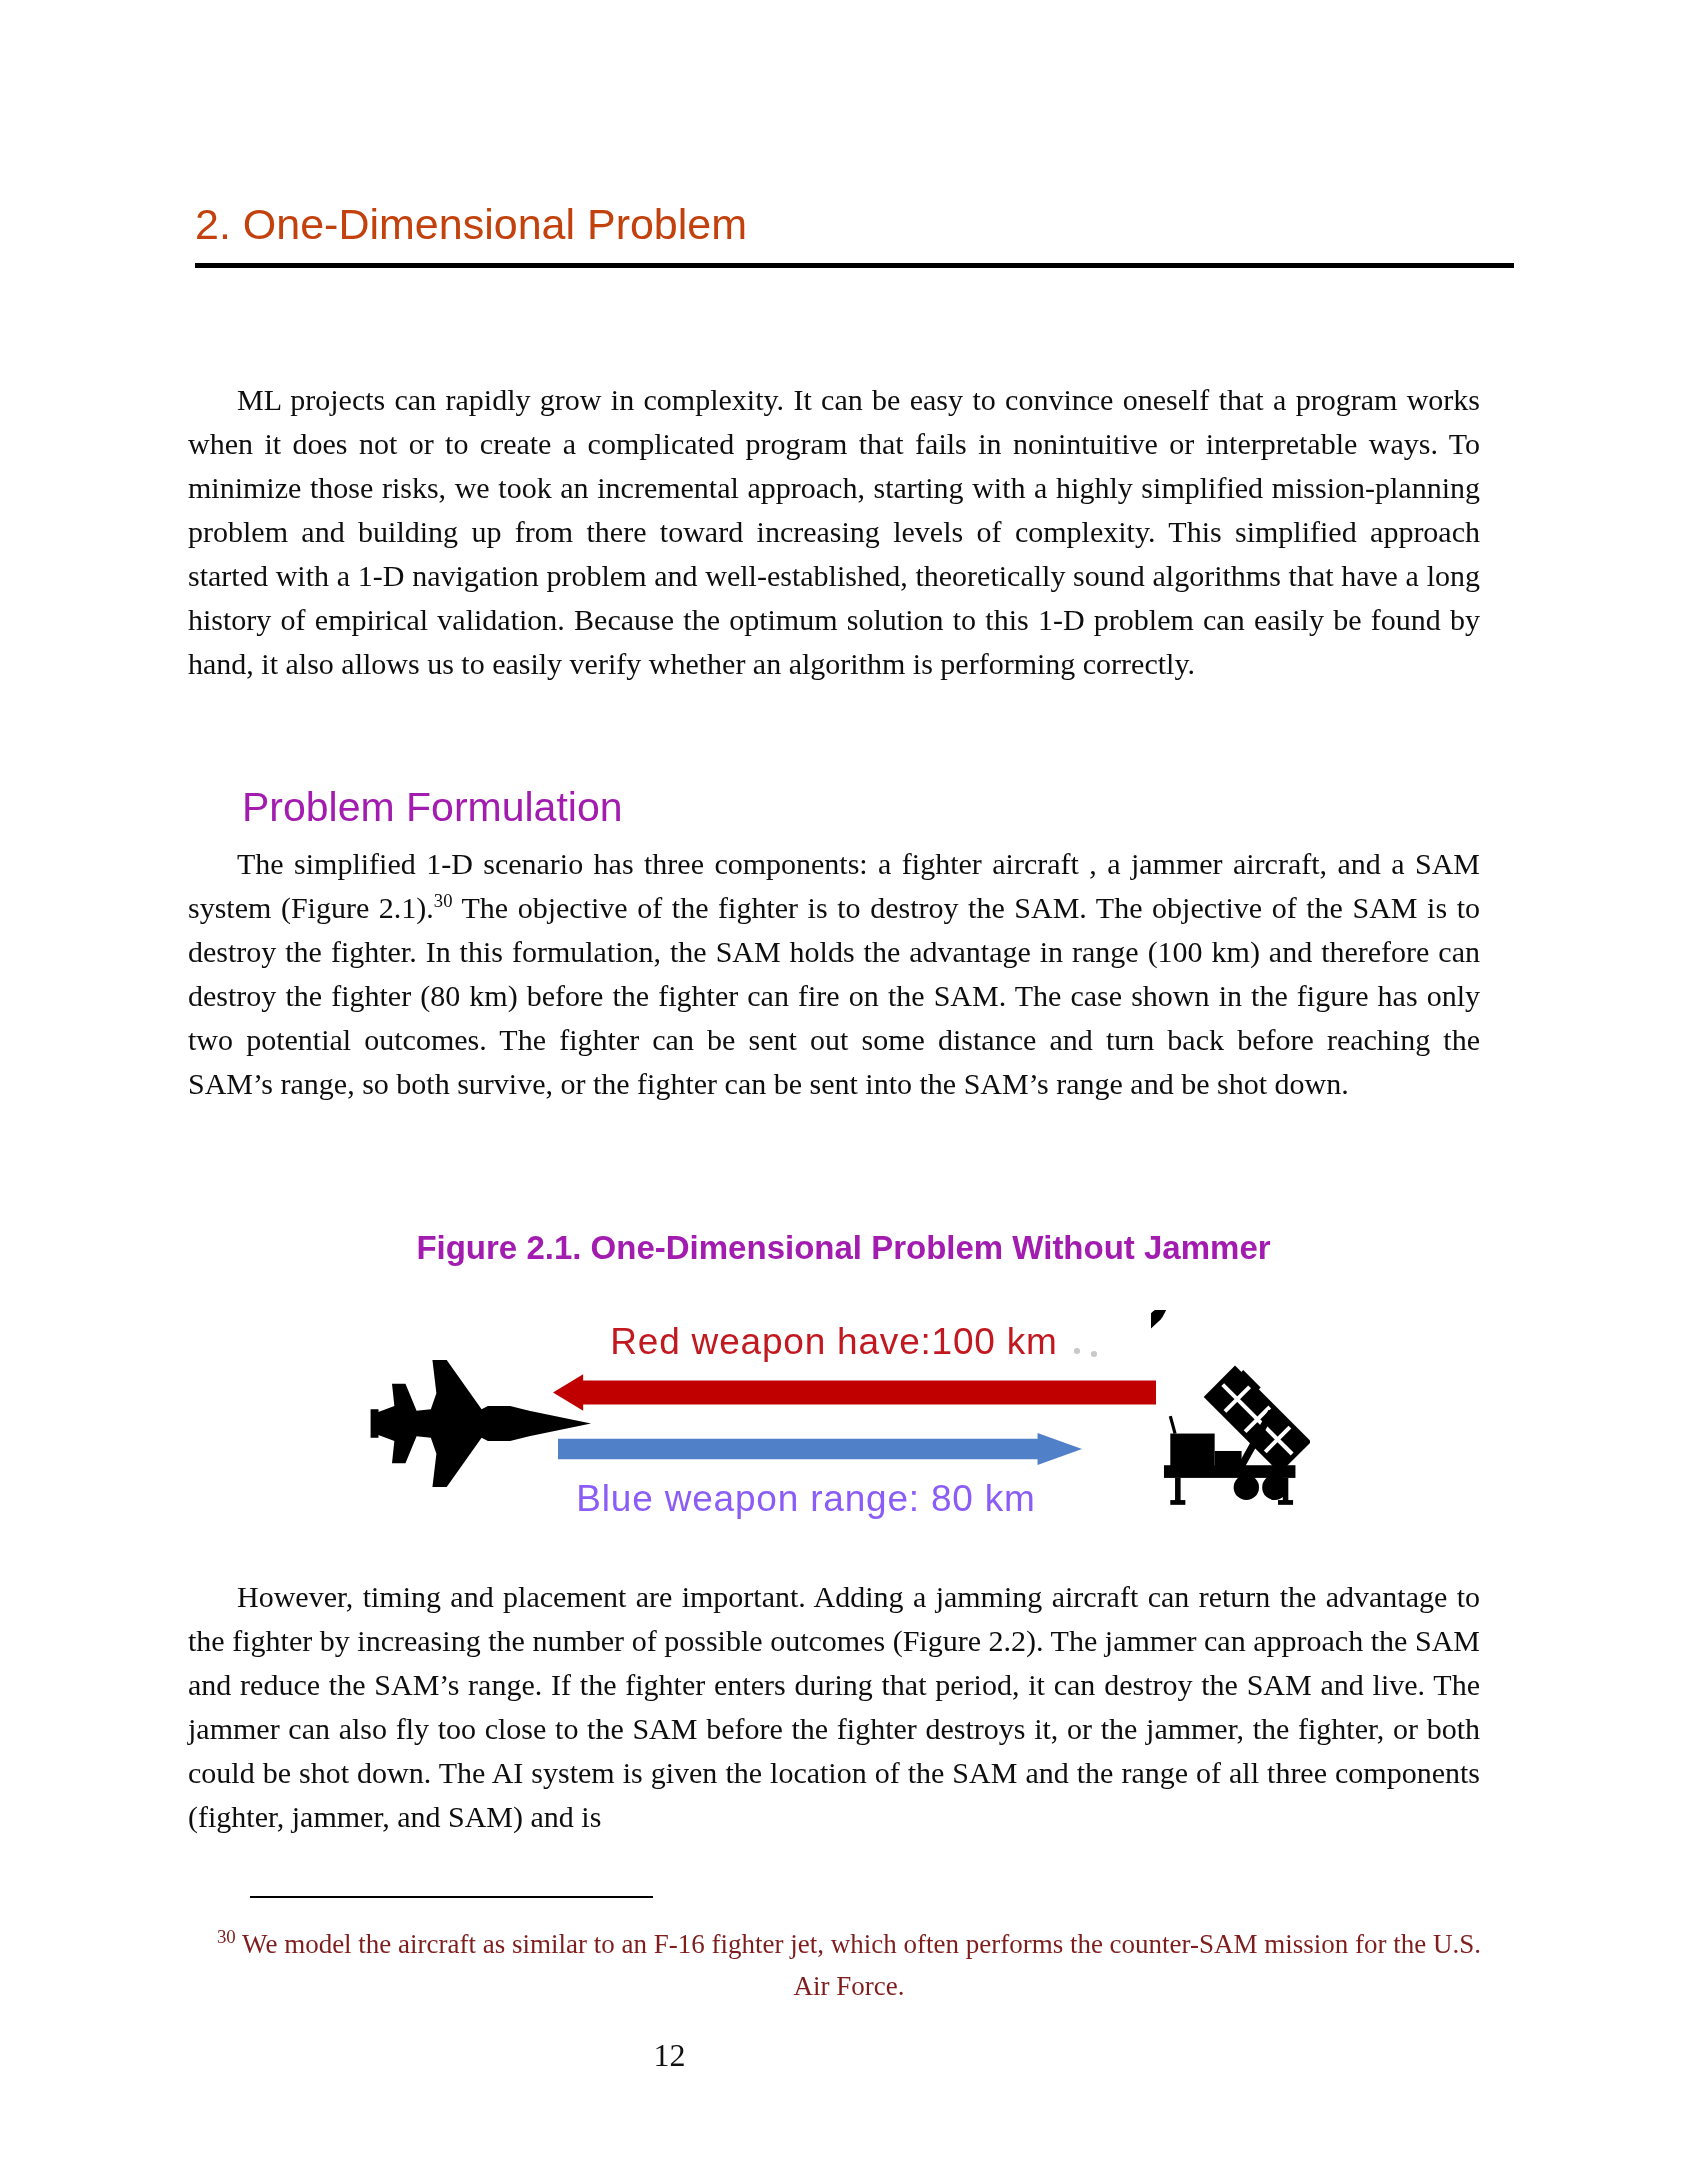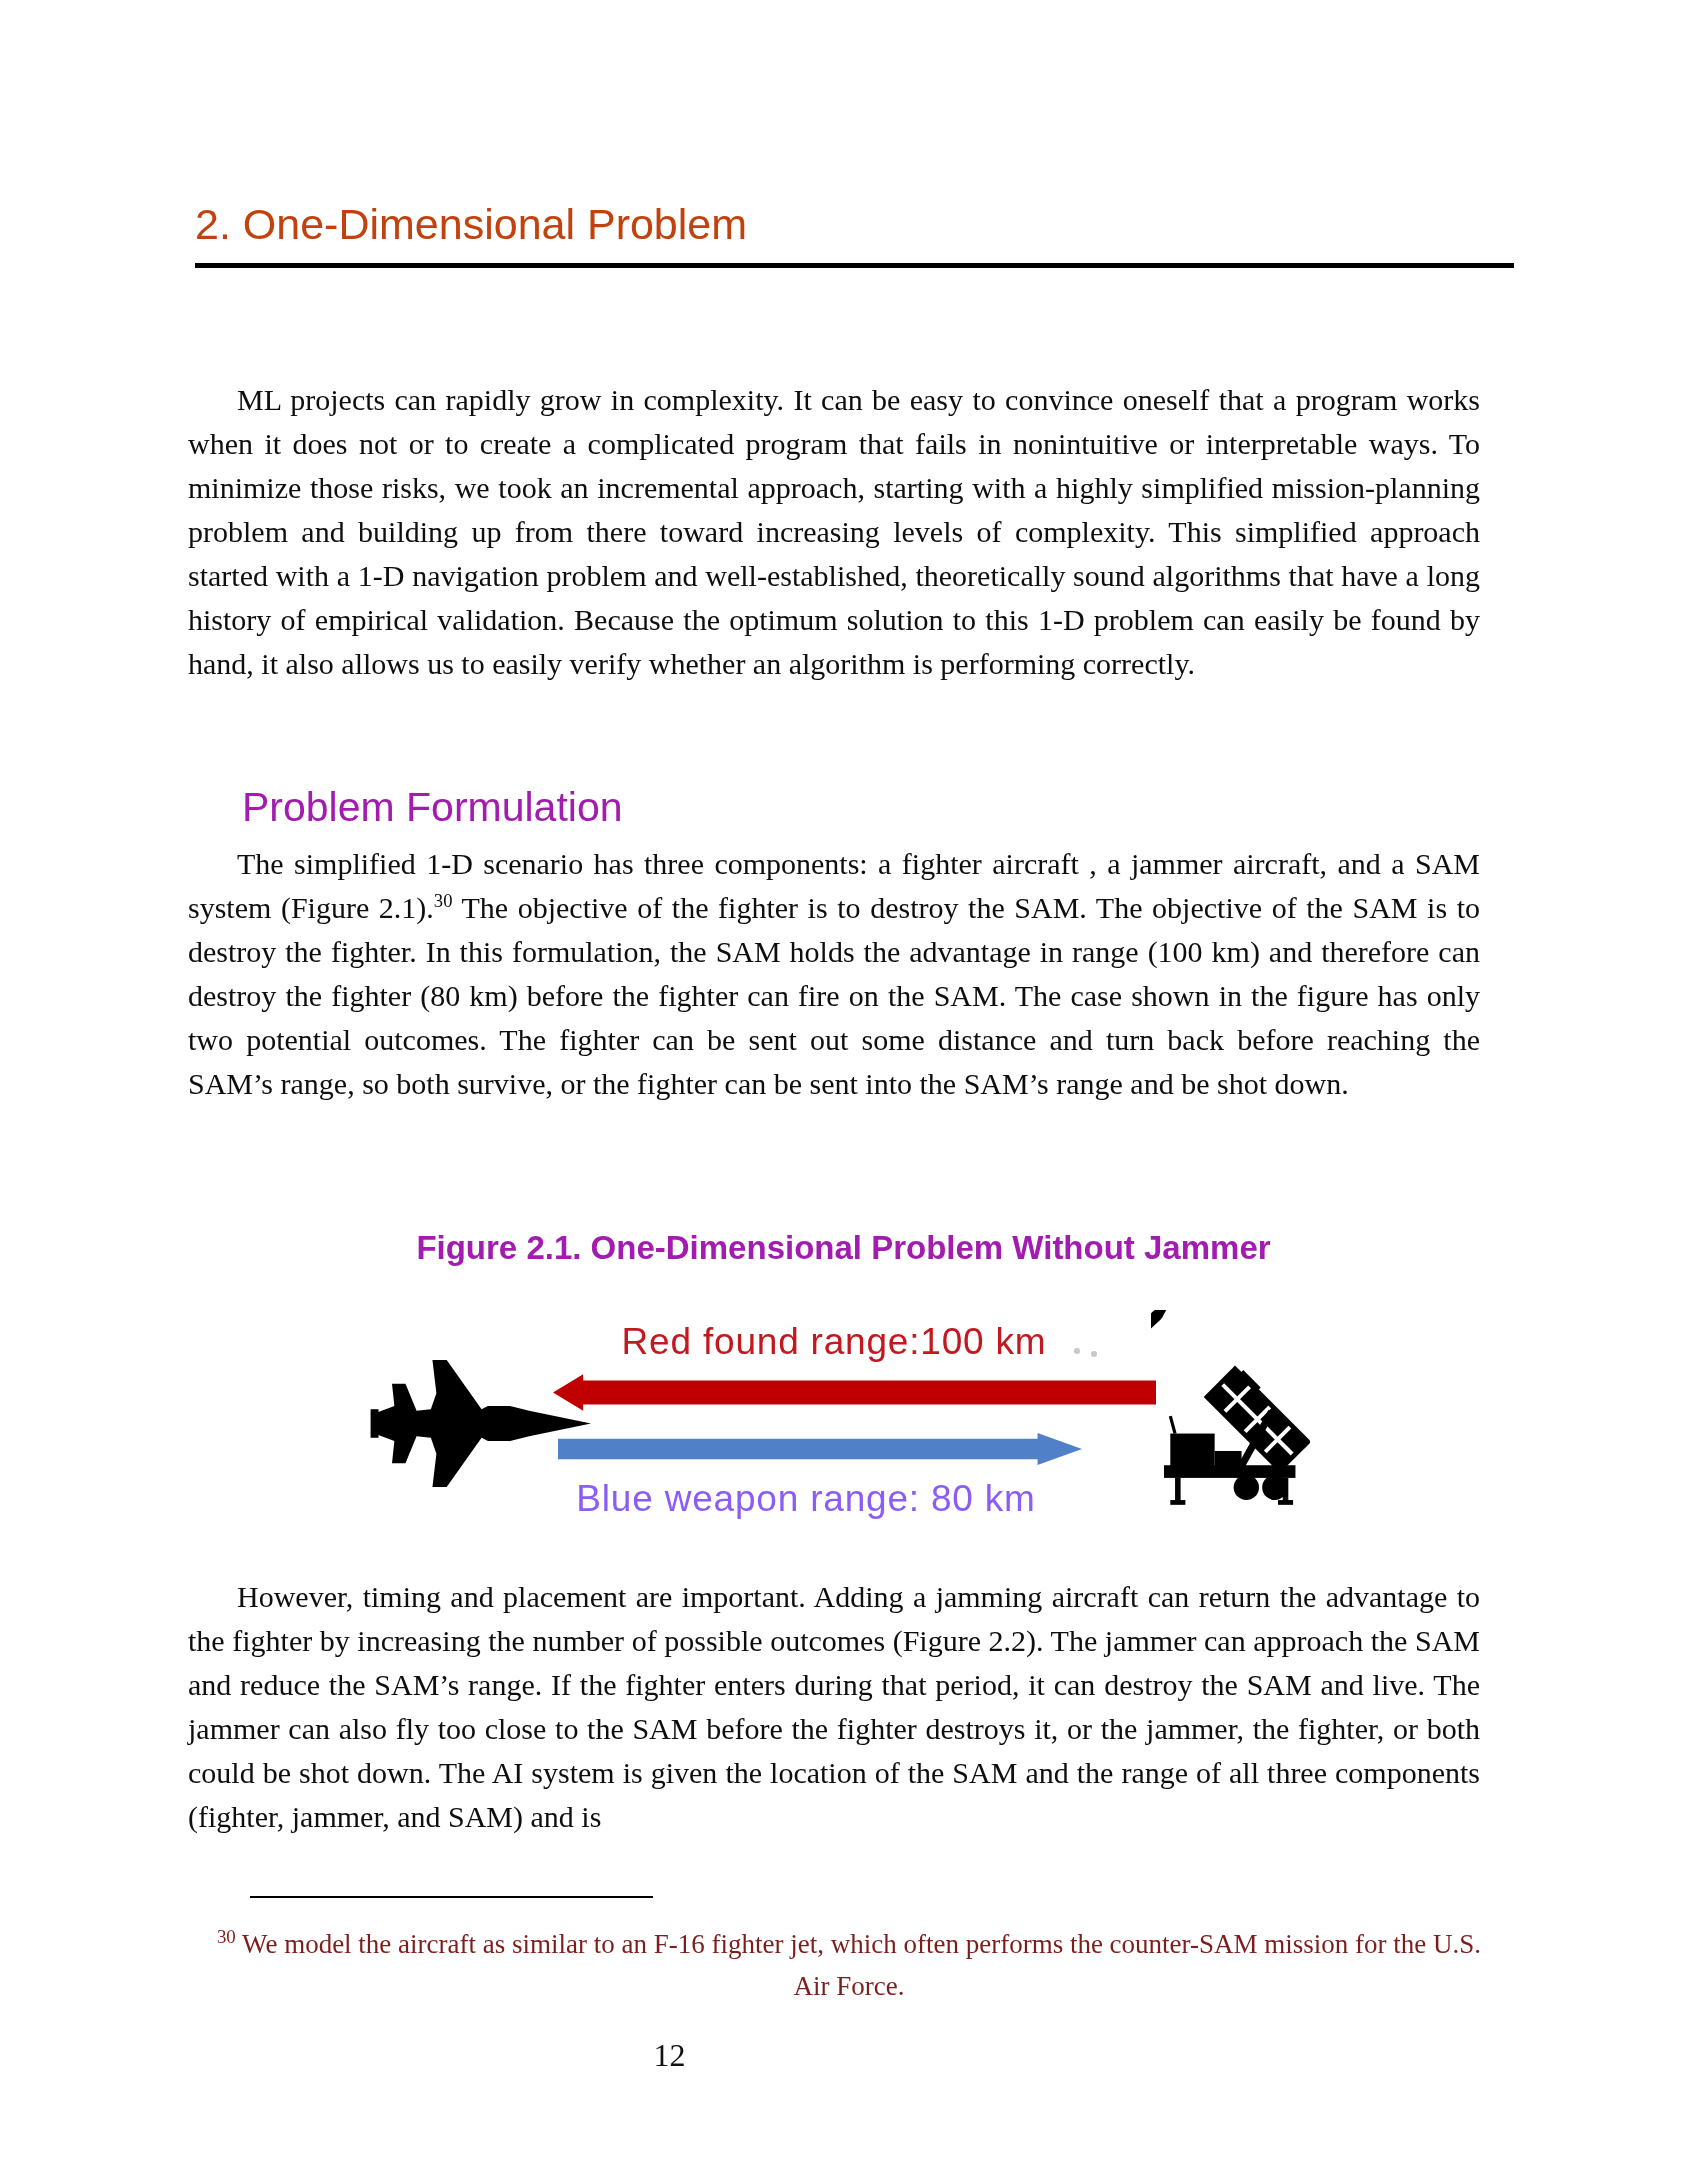--- a/index.html
+++ b/index.html
@@ -50,21 +50,21 @@
 <div class="abs body-par par-intro">ML projects can rapidly grow in complexity. It can be easy to convince oneself that a program works when it does not or to create a complicated program that fails in nonintuitive or interpretable ways. To minimize those risks, we took an incremental approach, starting with a highly simplified mission-planning problem and building up from there toward increasing levels of complexity. This simplified approach started with a 1-D navigation problem and well-established, theoretically sound algorithms that have a long history of empirical validation. Because the optimum solution to this 1-D problem can easily be found by hand, it also allows us to easily verify whether an algorithm is performing correctly.</div>
 
 <div class="abs section-heading">Problem Formulation</div>
 
 <div class="abs body-par par-formulation"><span>The simplified 1-D scenario has three components: a fighter aircraft , a jammer aircraft, and a SAM system (Figure 2.1).</span><sup>30</sup><span> The objective of the fighter is to destroy the SAM. The objective of the SAM is to destroy the fighter. In this formulation, the SAM holds the advantage in range (100 km) and therefore can destroy the fighter (80 km) before the fighter can fire on the SAM. The case shown in the figure has only two potential outcomes. The fighter can be sent out some distance and turn back before reaching the SAM’s range, so both survive, or the fighter can be sent into the SAM’s range and be shot down.</span></div>
 
 <div class="abs fig-caption">Figure 2.1. One-Dimensional Problem Without Jammer</div>
 
 <div class="abs figure">
 
-  <div class="abs fig-label red-label">Red found range:100 km</div>
+  <div class="abs fig-label red-label">Red weapon have:100 km</div>
 
   <svg class="abs red-arrow" width="603" height="37" viewBox="0 0 760 46">
     <polygon class="fill-red" points="0,23 38,0 38,8 760,8 760,38 38,38 38,46"></polygon>
   </svg>
 
   <svg class="abs blue-arrow" width="524" height="32" viewBox="0 0 660 40">
     <polygon class="fill-blue" points="0,7 604,7 604,0 660,20 604,40 604,33 0,33"></polygon>
   </svg>
 
   <div class="abs fig-label blue-label">Blue weapon range: 80 km</div>

